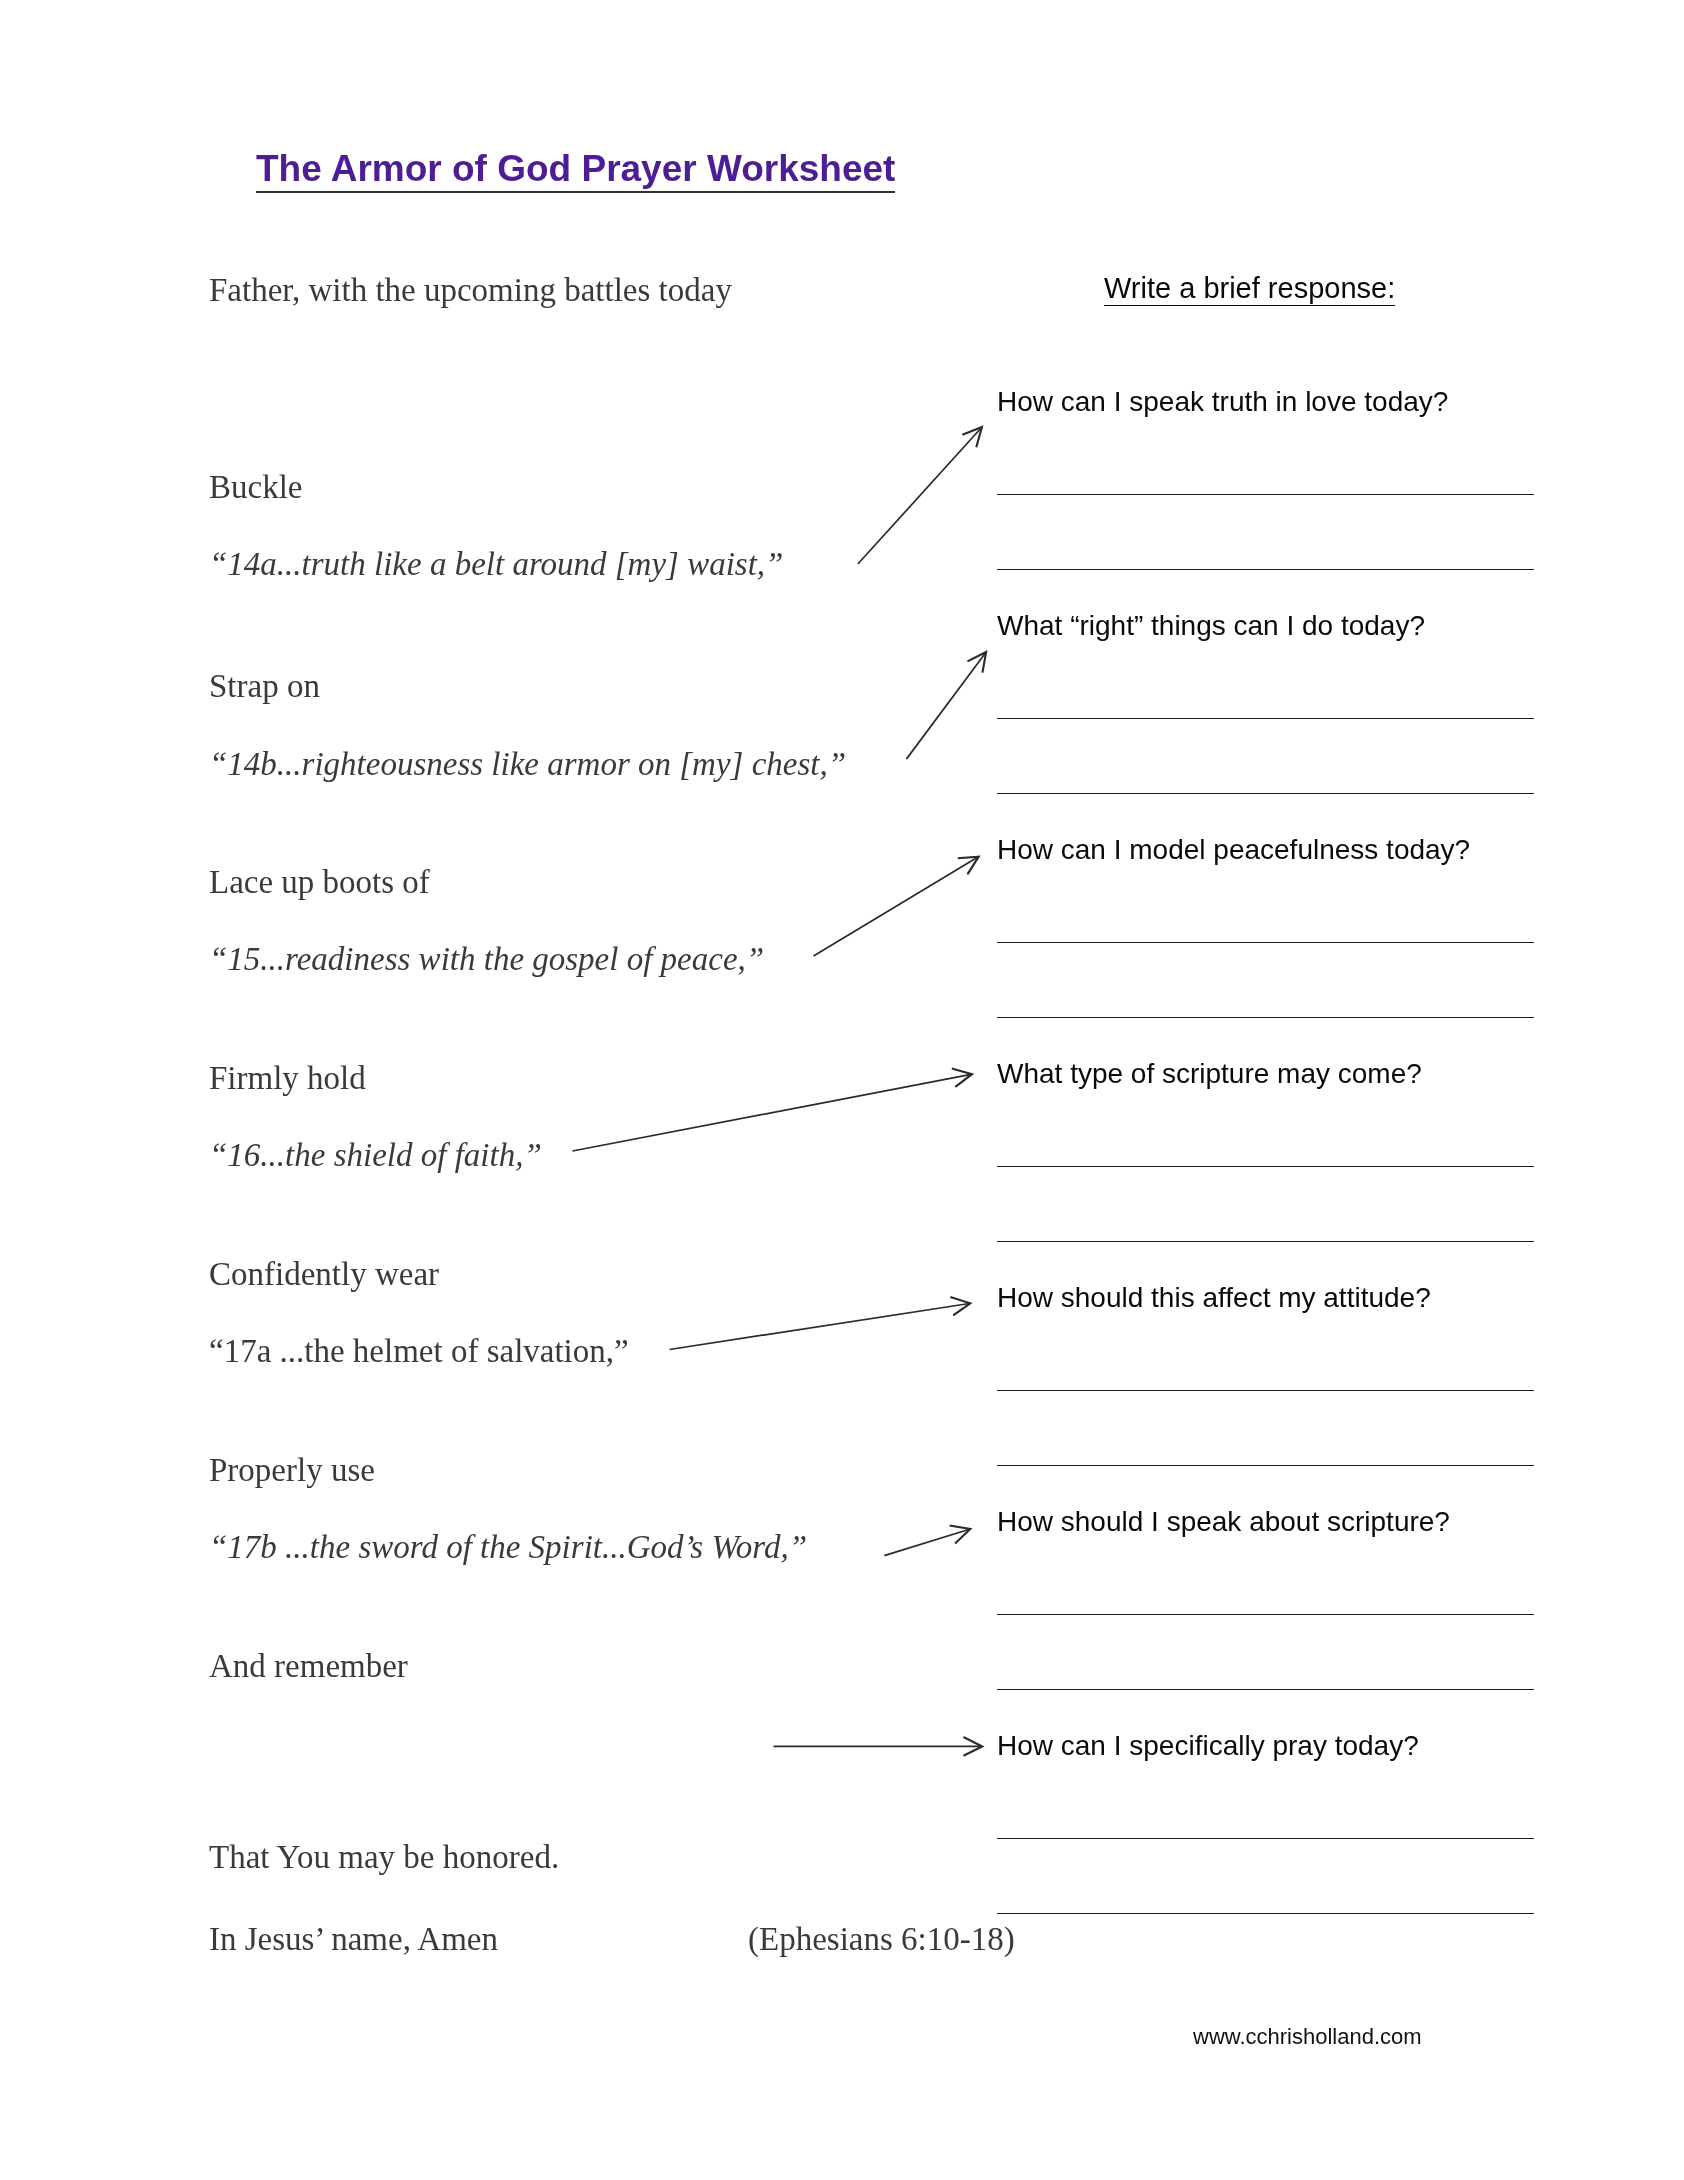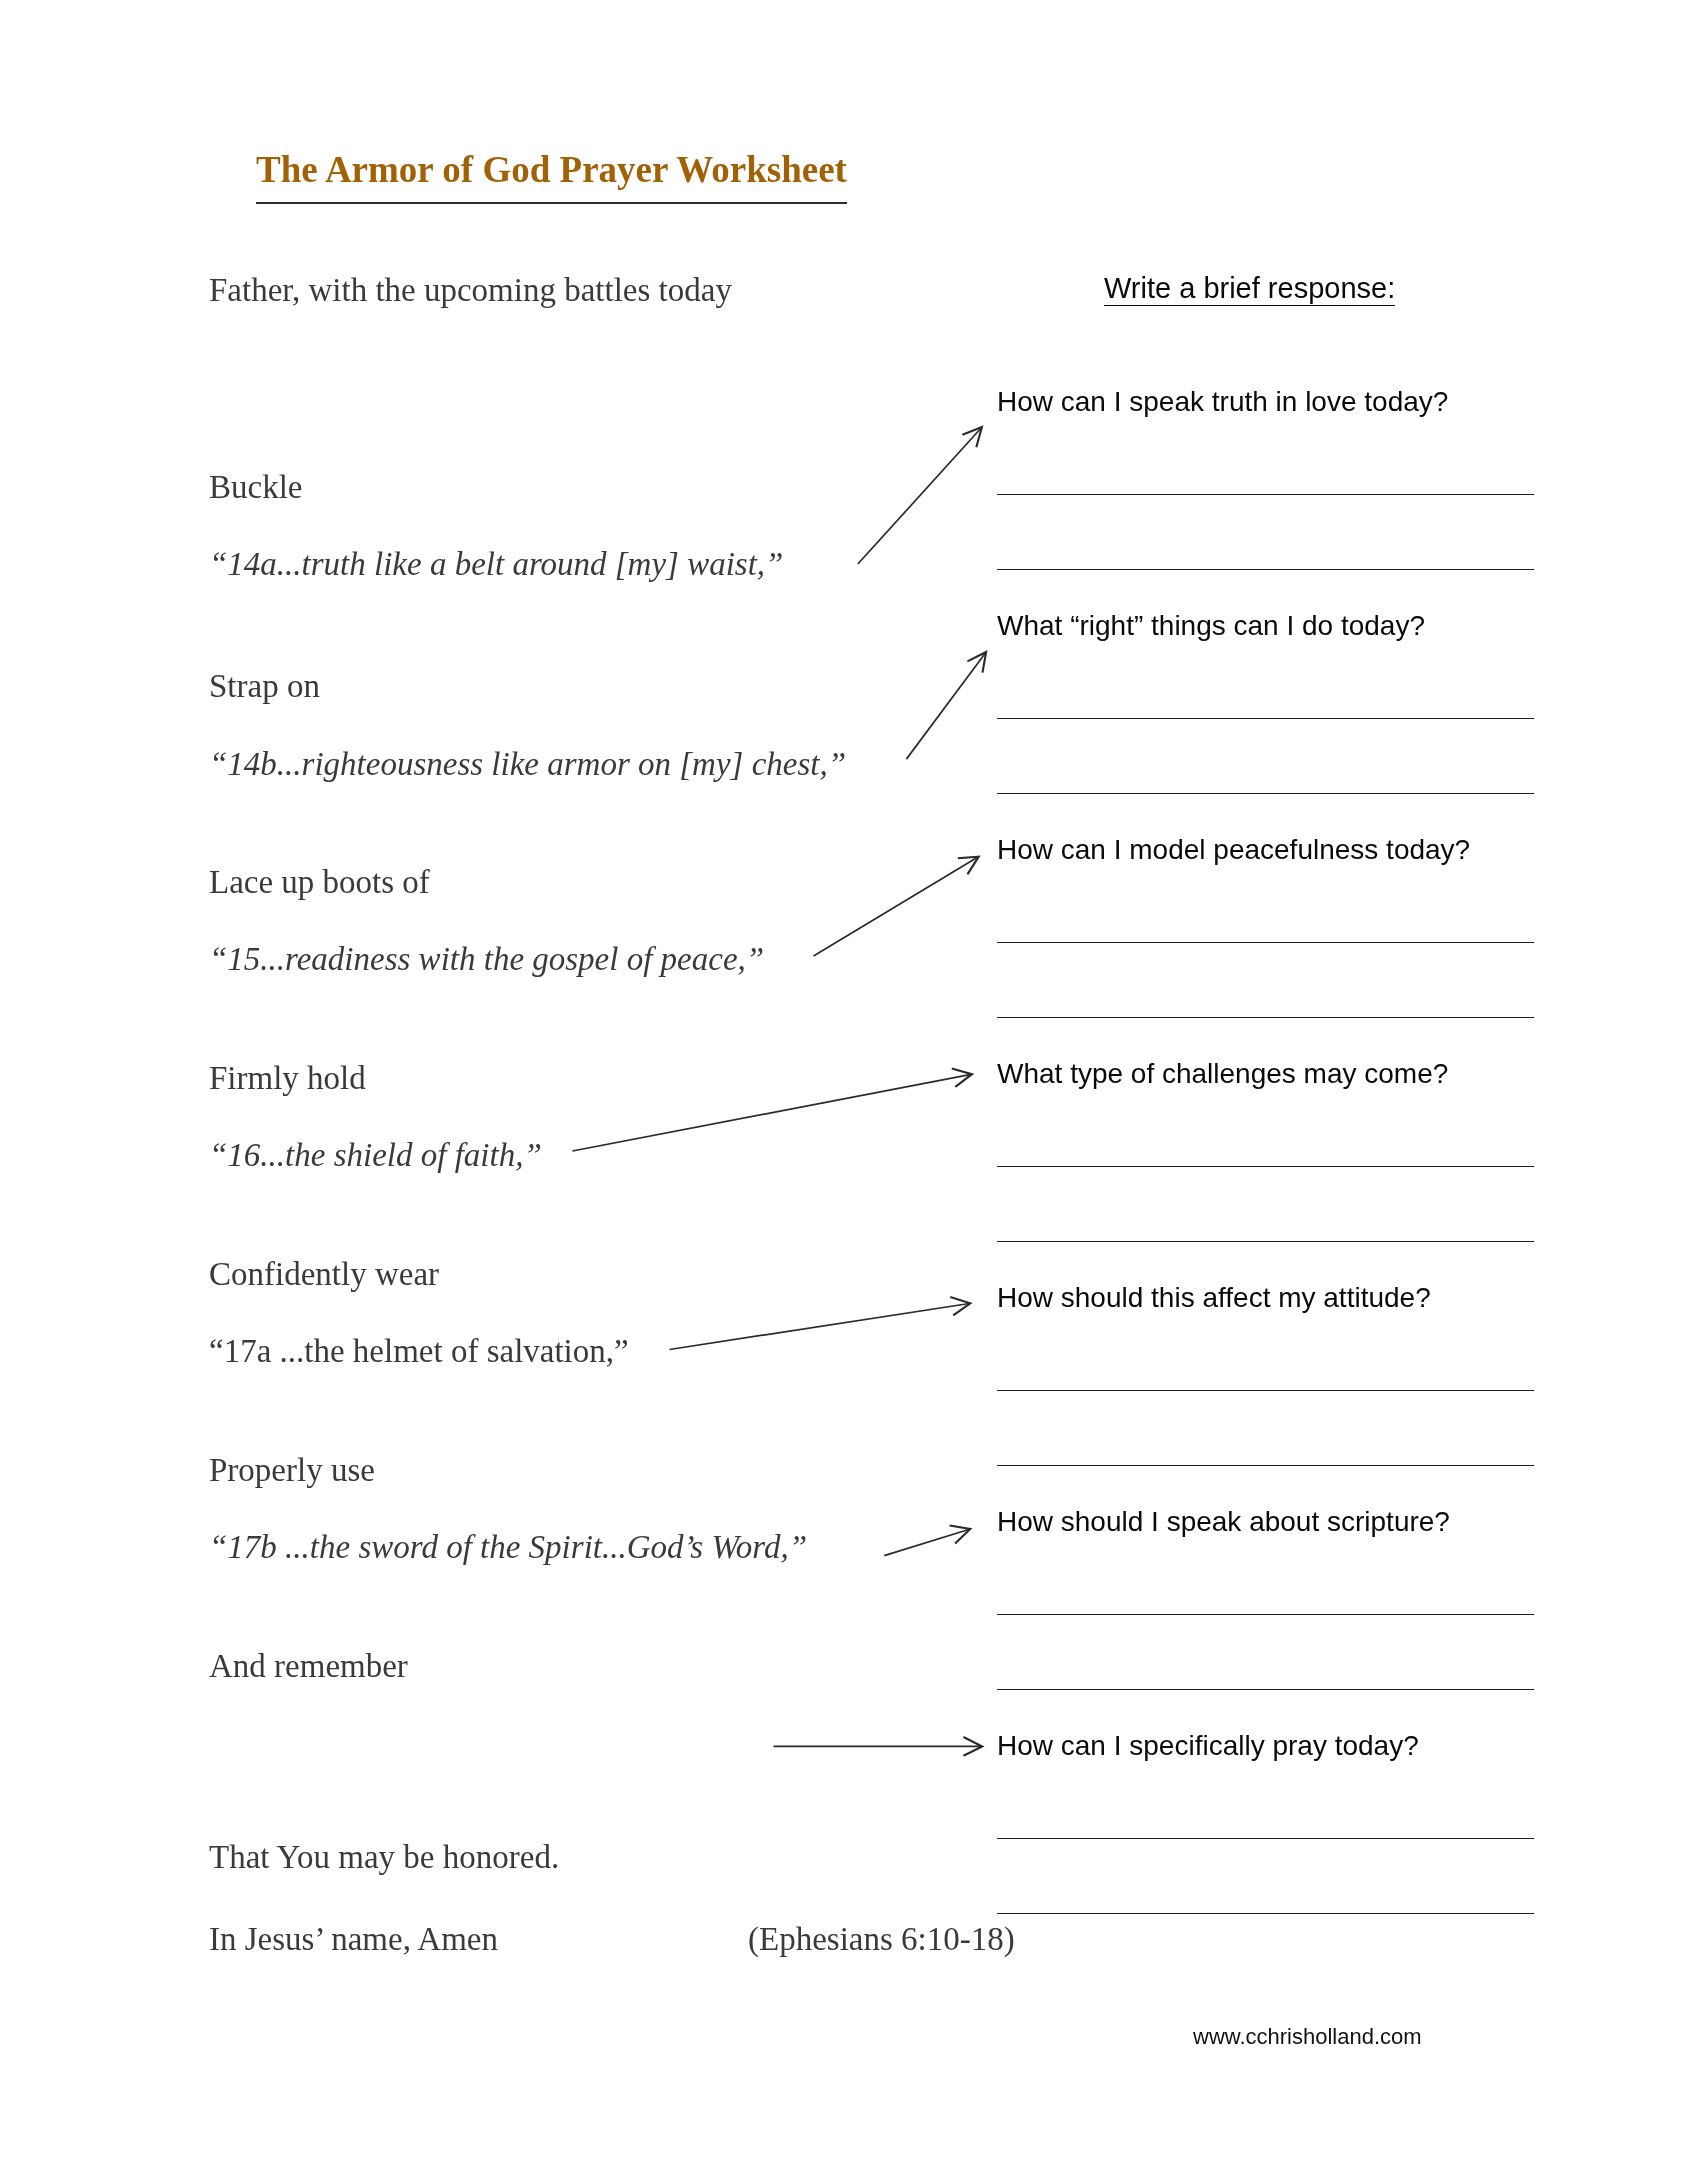--- a/index.html
+++ b/index.html
@@ -8,25 +8,25 @@
     width: 1685px;
     height: 2181px;
     background: #ffffff;
     overflow: hidden;
     font-family: "Liberation Serif", serif;
   }
   .abs { position: absolute; white-space: nowrap; }
   .title {
     position: absolute;
     left: 256px; top: 148px;
-    font-family: Liberation Serif, serif;
+    font-family: Liberation Sans, sans-serif;
     font-size: 37px; font-weight: bold;
-    color: #a16207;
+    color: #4c1d95;
     border-bottom: 2.6px solid #2e2e2e;
-    padding-bottom: 11px;
+    padding-bottom: 1px;
     white-space: nowrap;
     margin: 0;
   }
   .serif {
     font-family: "Liberation Serif", serif;
     font-size: 33px;
     color: #3a3a3a;
     left: 209px;
     line-height: 1;
   }
@@ -121,21 +121,21 @@
   <div class="writing-line" style="top:569px"></div>
 
   <div class="abs sans" style="top:612px">What “right” things can I do today?</div>
   <div class="writing-line" style="top:718px"></div>
   <div class="writing-line" style="top:793px"></div>
 
   <div class="abs sans" style="top:836px">How can I model peacefulness today?</div>
   <div class="writing-line" style="top:942px"></div>
   <div class="writing-line" style="top:1017px"></div>
 
-  <div class="abs sans" style="top:1060px">What type of challenges may come?</div>
+  <div class="abs sans" style="top:1060px">What type of scripture may come?</div>
   <div class="writing-line" style="top:1166px"></div>
   <div class="writing-line" style="top:1241px"></div>
 
   <div class="abs sans" style="top:1284px">How should this affect my attitude?</div>
   <div class="writing-line" style="top:1390px"></div>
   <div class="writing-line" style="top:1465px"></div>
 
   <div class="abs sans" style="top:1508px">How should I speak about scripture?</div>
   <div class="writing-line" style="top:1614px"></div>
   <div class="writing-line" style="top:1689px"></div>

